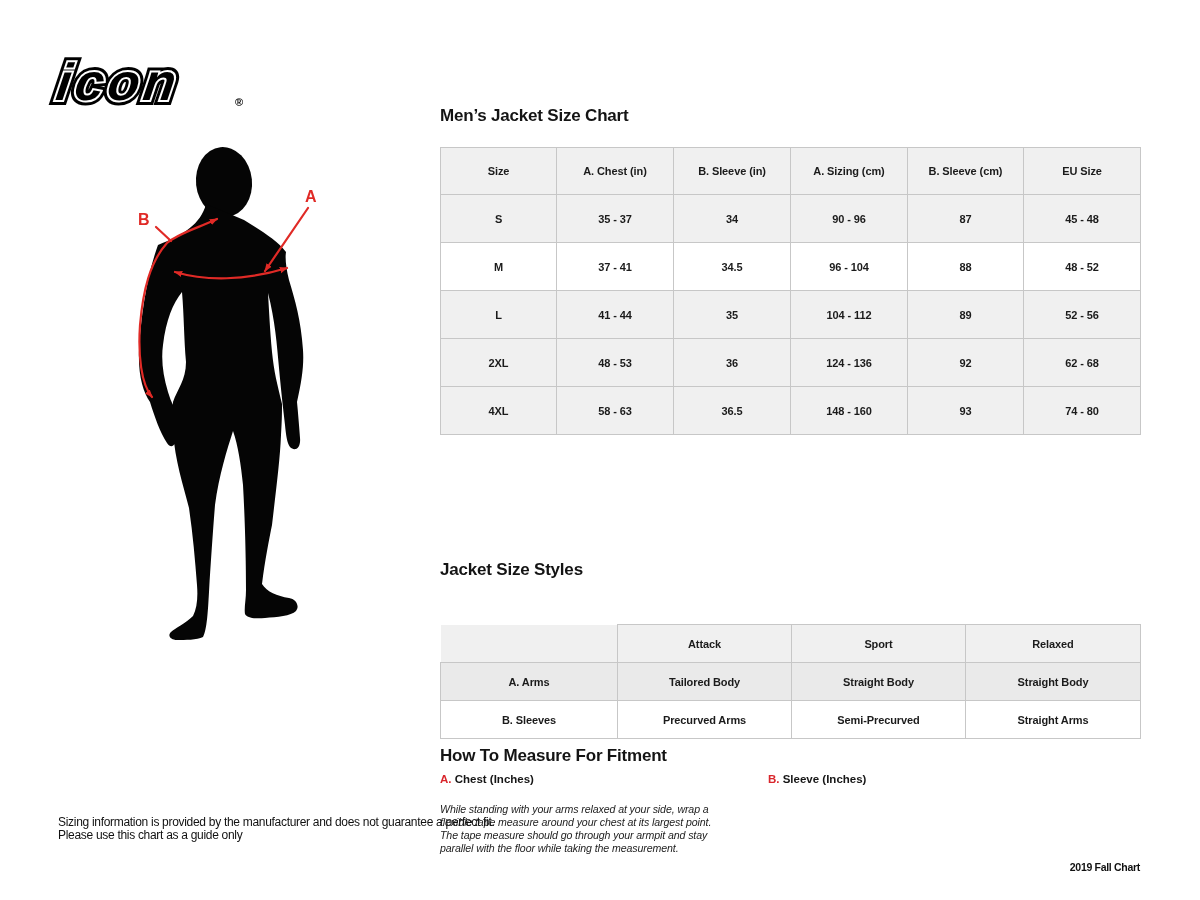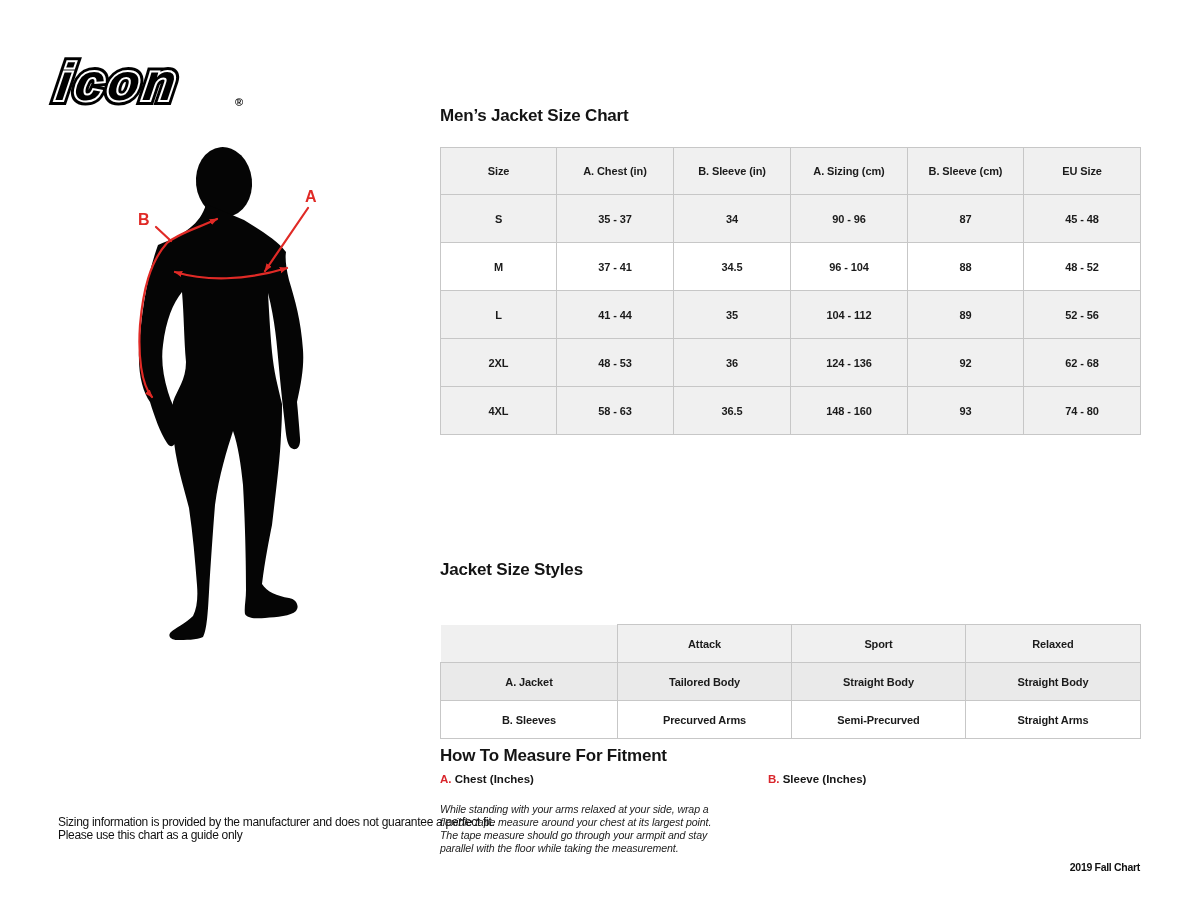--- a/index.html
+++ b/index.html
@@ -223,21 +223,21 @@
     <thead>
       <tr class="hdr">
         <th class="blank"></th>
         <th>Attack</th>
         <th>Sport</th>
         <th>Relaxed</th>
       </tr>
     </thead>
     <tbody>
       <tr class="gray2">
-        <td>A. Jacket</td>
+        <td>A. Arms</td>
         <td>Tailored Body</td>
         <td>Straight Body</td>
         <td>Straight Body</td>
       </tr>
       <tr class="white">
         <td>B. Sleeves</td>
         <td>Precurved Arms</td>
         <td>Semi-Precurved</td>
         <td>Straight Arms</td>
       </tr>

